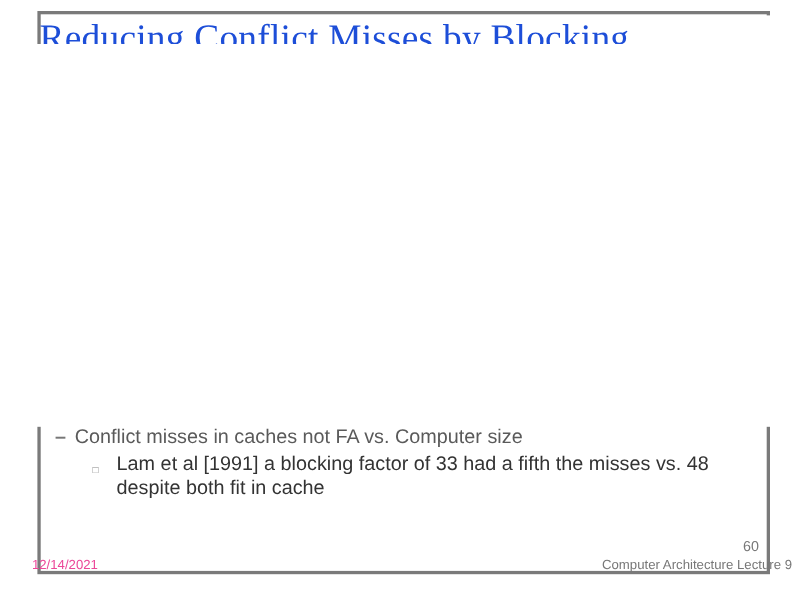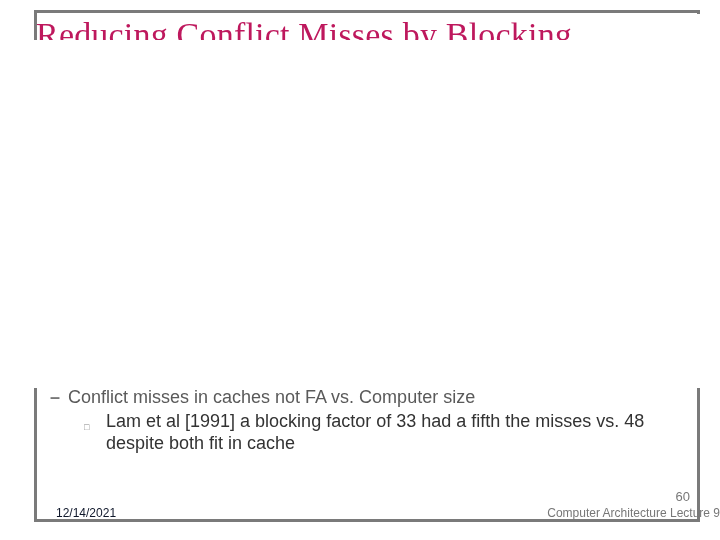--- a/index.html
+++ b/index.html
@@ -22,21 +22,21 @@
     box-sizing: border-box;
   }
   .title {
     position: absolute;
     left: 36px;
     top: 16px;
     right: 18px;
     font-family: "Times New Roman", Times, serif;
     font-size: 34px;
     font-weight: 400;
-    color: #be185d;
+    color: #1d4ed8;
     letter-spacing: 0.2px;
     white-space: nowrap;
   }
   
   .cover-top {
     position: absolute;
     left: 22px;
     right: 6px;
     top: 40px;
     height: 348px;
@@ -92,24 +92,24 @@
   .sq {
     width: 22px;
     flex: 0 0 22px;
     color: #888;
     font-size: 9px;
     padding-top: 6px;
   }
 
   .footer-date {
     position: absolute;
-    left: 56px;
+    left: 29px;
     bottom: 20px;
     font-size: 12px;
-    color: #0f172a;
+    color: #ec4899;
     text-align: center;
   }
   .footer-center {
     position: absolute;
     left: 0;
     right: 0;
     bottom: 20px;
     text-align: right;
     font-size: 12px;
     color: #777;

